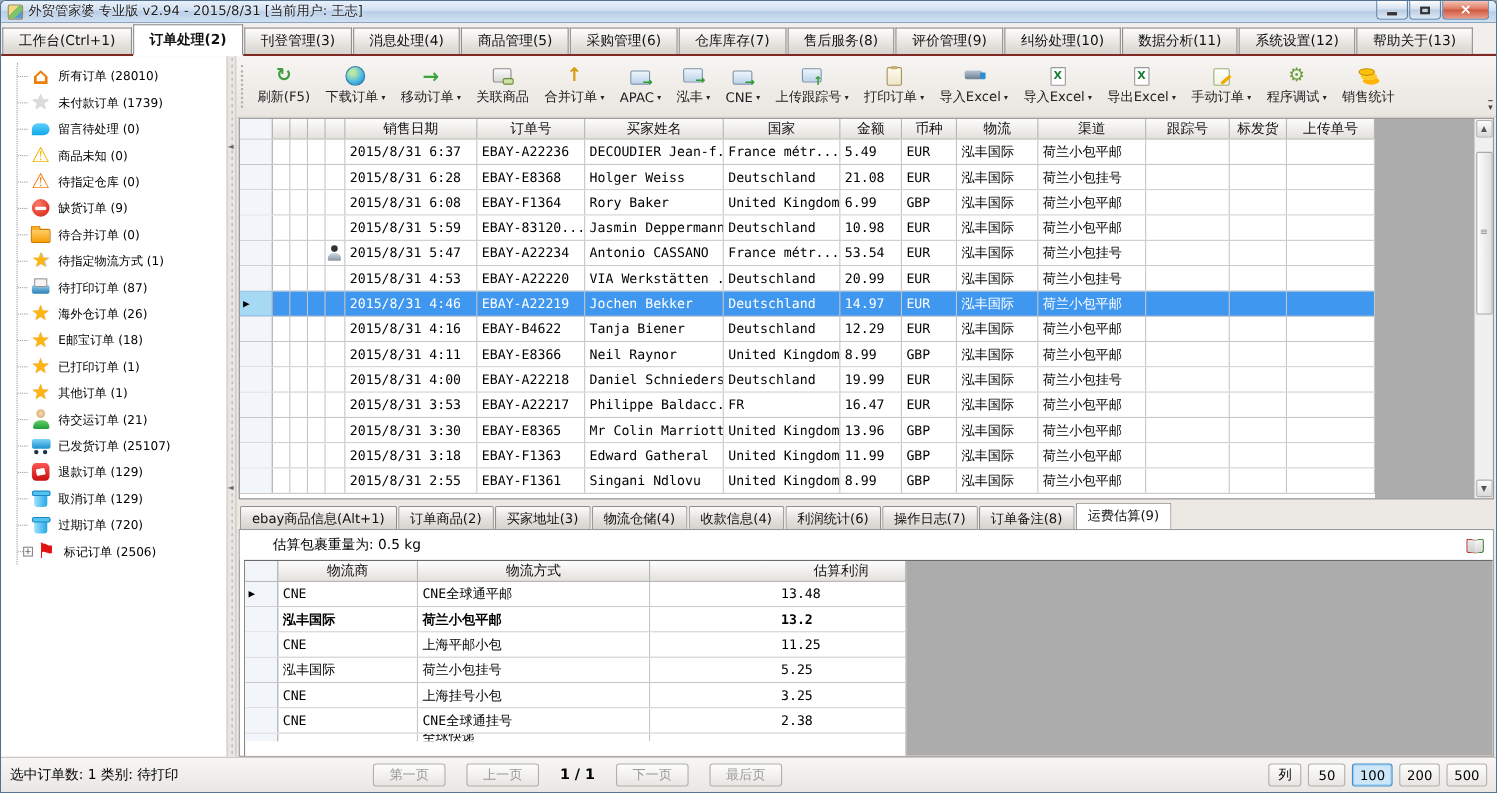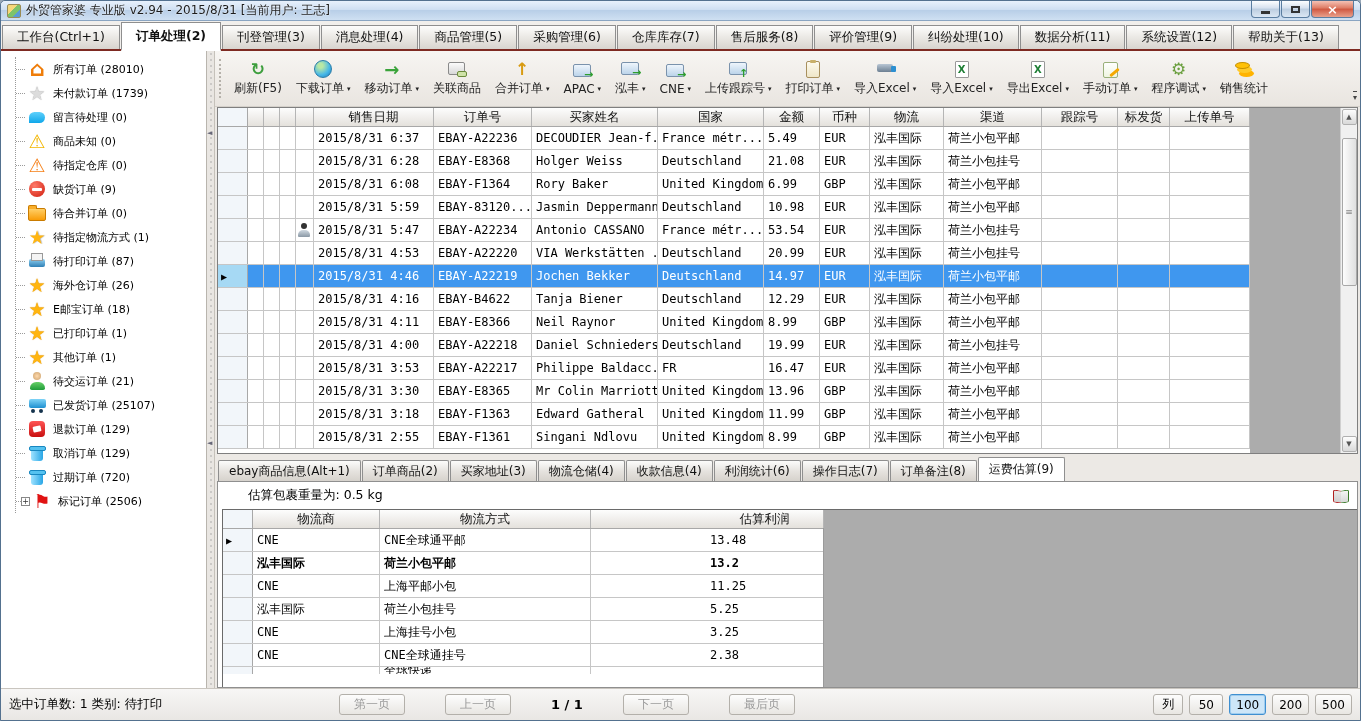--- a/index.html
+++ b/index.html
@@ -133,21 +133,21 @@
   .subwrap { flex:1; min-height:0; display:flex; border-top:1px solid #6a6a6a; border-left:1px solid #6a6a6a; margin:0 0 0 4px; overflow:hidden; }
   .subcols { flex:none; width:601px; display:flex; flex-direction:column; border-right:1px solid #9a9a9a; background:#fff; }
   .sc-provider { width:127px; } .sc-method { width:211px; } .sc-fee { width:115px;margin-top:45px; } .sc-profit { width:118px; }
   .srow { display:flex; height:23px; border-bottom:1px solid #c6c6c6; background:#fff; cursor:pointer; }
   .srow.bold .gc { font-weight:bold; }
   .srow.partial { height:7px; overflow:hidden; border-bottom:none; }
 
   
   .statusbar { flex:none; height:32px; background:linear-gradient(#f7f6f5,#e9e7e4); border-top:1px solid #c9c5bf; display:flex; align-items:center; padding:0 8px; }
   .statustext { font-size:12.5px; color:#000; width:330px; flex:none; white-space:nowrap; }
-  .pager { display:flex; align-items:center; gap:40px; }
+  .pager { display:flex; align-items:center; gap:19px; }
   .pbtn { font-family:inherit; height:21px; min-width:66px; padding:0 10px; font-size:12px; color:#9a9a9a; background:linear-gradient(#fdfdfd,#e8e6e2); border:1px solid #b3b0aa; border-radius:3px; cursor:pointer; }
   .pcur { font-size:13px; font-weight:bold; color:#000; white-space:nowrap; }
   .sizer { margin-left:auto; display:flex; align-items:center; gap:6px; }
   .pbtn.colbtn { min-width:30px; color:#000; padding:0 6px; }
   .pbtn.size { min-width:34px; padding:0 6px; color:#000; }
   .pbtn.size.active { background:#cde6f8; border-color:#3f8fd0; box-shadow:inset 0 0 0 1px #9fcdef; }
 </style>
 </head>
 <body>
 

